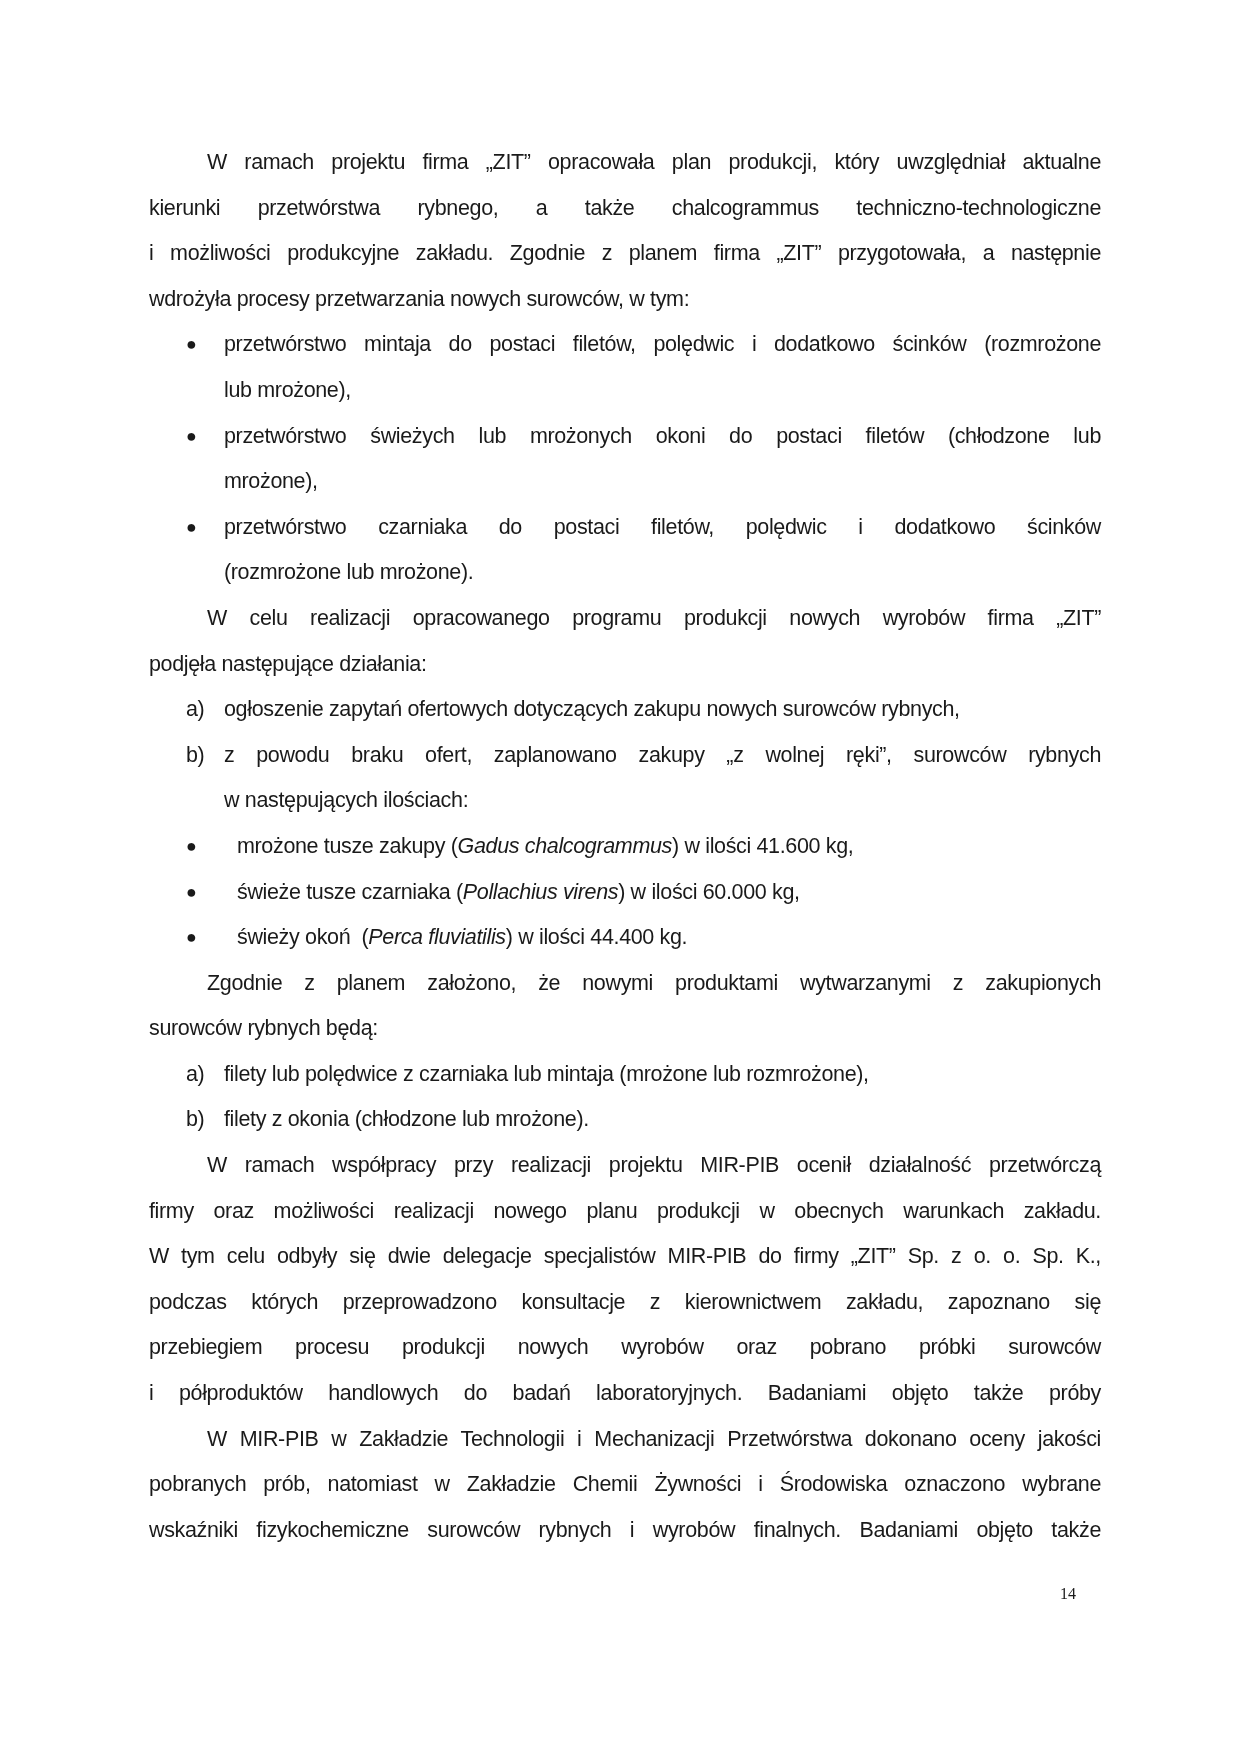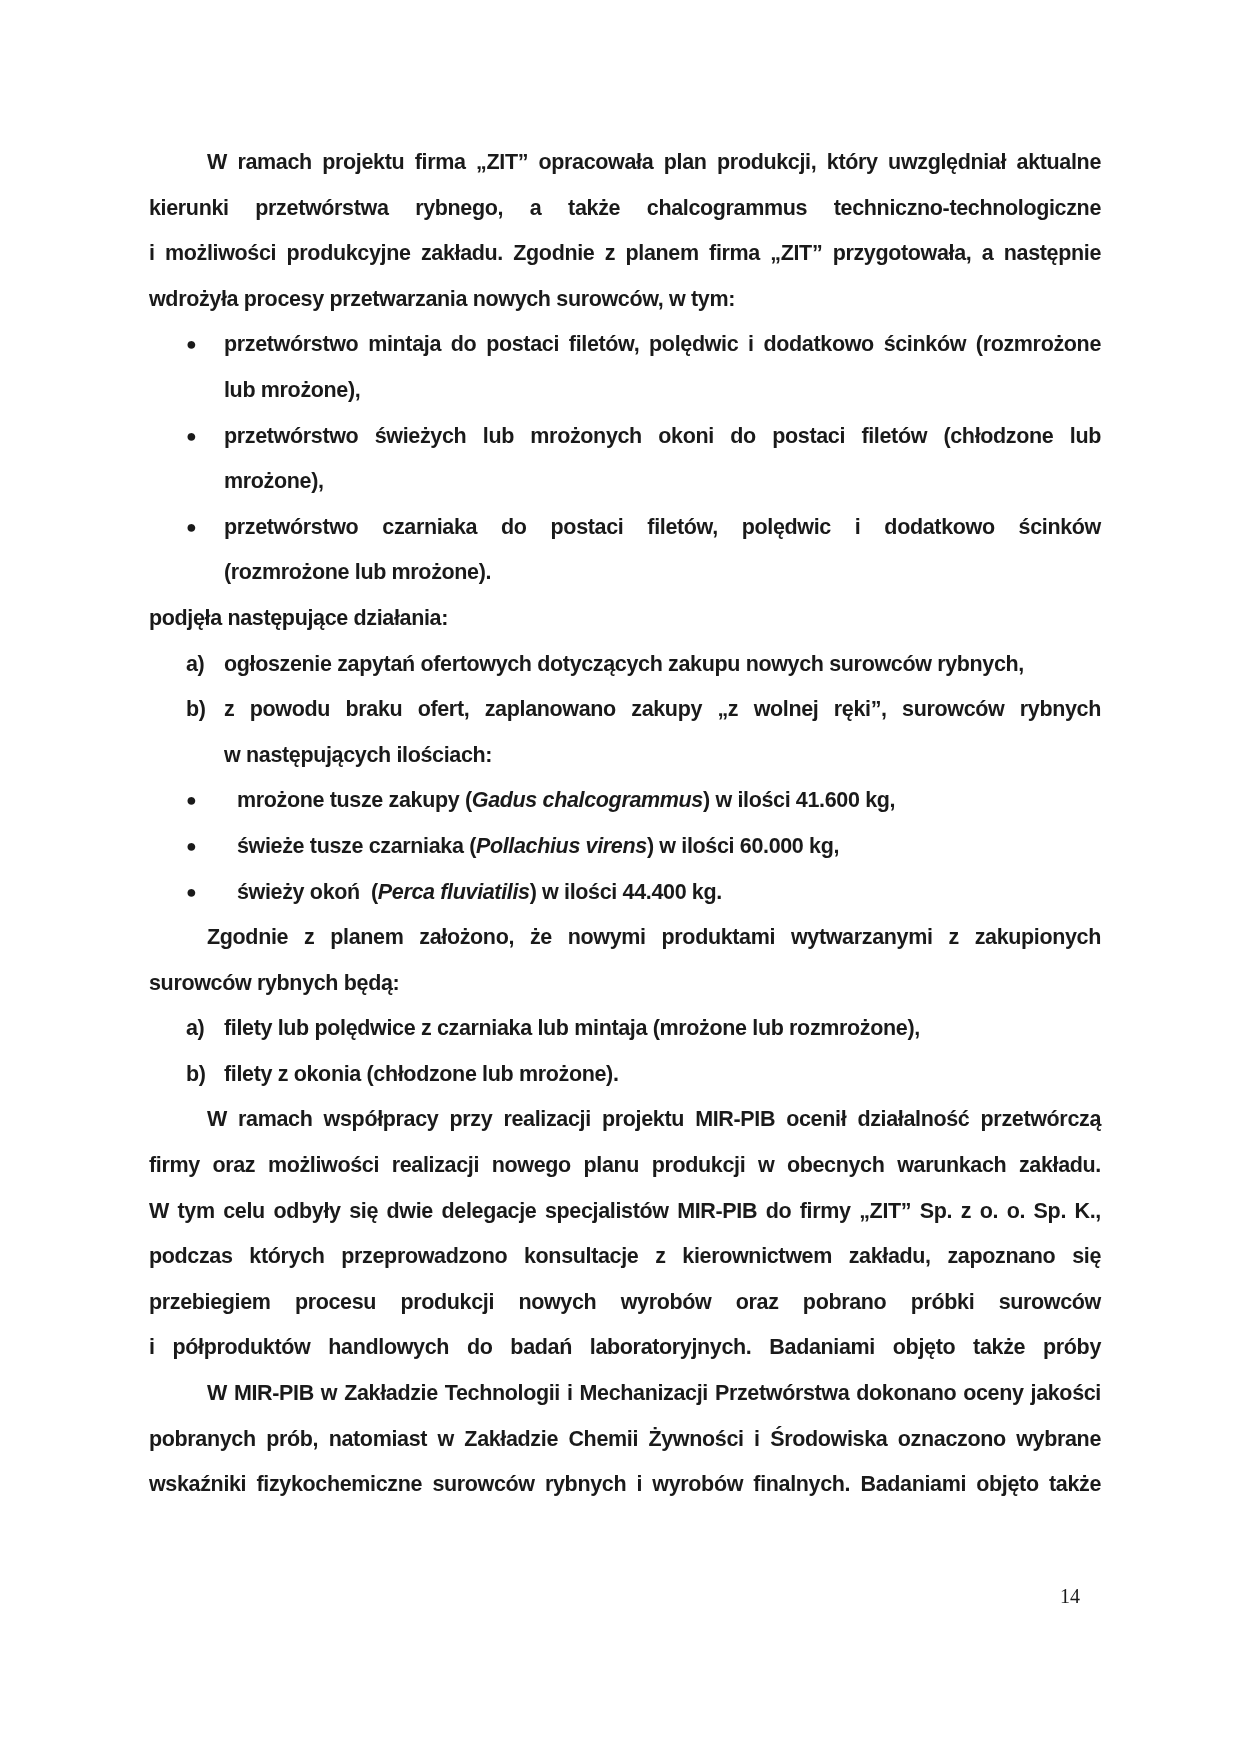--- a/index.html
+++ b/index.html
@@ -2,37 +2,36 @@
 <html><head>
   <meta charset="utf-8">
   <style>
     html, body { margin: 0; padding: 0; background: #ffffff; }
     body { width: 1241px; height: 1755px; position: relative; overflow: hidden; }
     .page {
       position: absolute; left: 149px; top: 140px; width: 952px;
       font-family: "Liberation Sans Narrow", "Liberation Sans", sans-serif;
       font-size: 21.5px; color: #1a1a1a; line-height: 45.6px;
       letter-spacing: -0.35px;
-      font-weight: bold;
     }
     .p { text-align: justify; text-align-last: left; margin: 0; }
     .list { margin: 0; padding: 0; list-style: none; }
     .li { position: relative; text-align: justify; text-align-last: left; }
     .li.bullet { padding-left: 75px; }
     .li.bullet.tight { padding-left: 88px; }
     .li.alpha { padding-left: 75px; }
     .marker { position: absolute; top: 0; }
     .li.bullet .marker { left: 37px; font-size: 18px; }
     .li.alpha .marker { left: 37px; }
     .seg { display: block; }
     .seg.jf { text-align: justify; text-align-last: justify; }
     i { font-style: italic; }
     .page-number {
       position: absolute; left: 1060px; top: 1585px;
-      font-family: "Liberation Serif", serif; font-size: 20px; color: #1a1a1a;
+      font-family: "Liberation Serif", serif; font-size: 16px; color: #1a1a1a;
     }
   </style>
 </head>
 <body>
 
 <div class="page">
 
   <div class="p">
     <span class="seg jf" style="padding-left:58px">W ramach projektu firma „ZIT” opracowała plan produkcji, który uwzględniał aktualne</span>
     <span class="seg jf">kierunki przetwórstwa rybnego, a także chalcogrammus techniczno-technologiczne</span>
@@ -52,20 +51,21 @@
       <span class="seg">mrożone),</span>
     </div>
     <div class="li bullet">
       <span class="marker">●</span>
       <span class="seg jf">przetwórstwo czarniaka do postaci filetów, polędwic i dodatkowo ścinków</span>
       <span class="seg">(rozmrożone lub mrożone).</span>
     </div>
   </div>
 
   <div class="p">
+    <span class="seg jf" style="padding-left:58px">W celu realizacji opracowanego programu produkcji nowych wyrobów firma „ZIT”</span>
     <span class="seg">podjęła następujące działania:</span>
   </div>
 
   <div class="list">
     <div class="li alpha">
       <span class="marker">a)</span>
       <span class="seg">ogłoszenie zapytań ofertowych dotyczących zakupu nowych surowców rybnych,</span>
     </div>
     <div class="li alpha">
       <span class="marker">b)</span>

